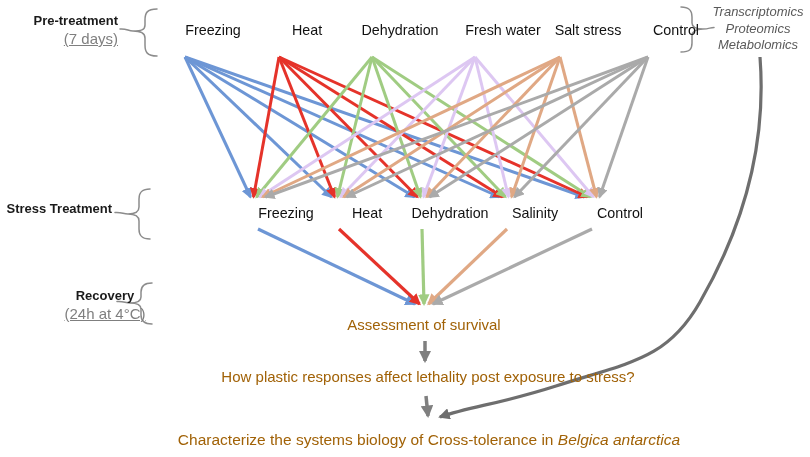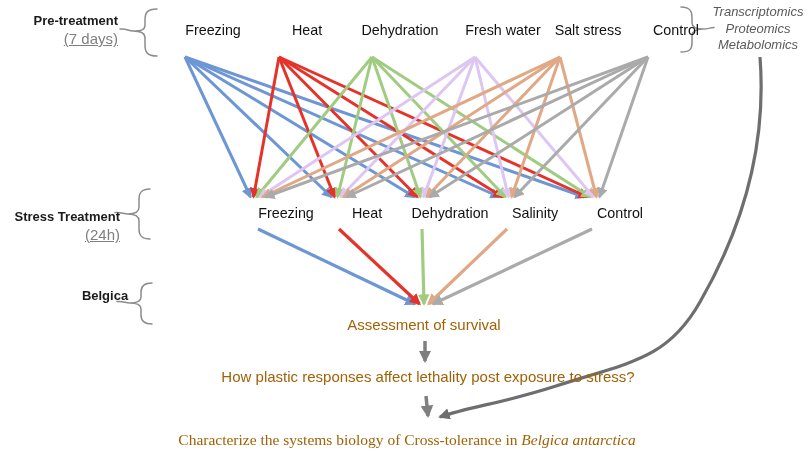--- a/index.html
+++ b/index.html
@@ -98,26 +98,26 @@
       <path d="M681 7 C690 7 692 11 692 17 L692 23 C692 27 696 29 703 29 C696 29 692 31 692 36 L692 43 C692 49 690 52 681 52 M703 29 C709 29 710 27.5 714 27.5"></path>
       <path d="M150 189 C141 189 139 193 139 199 L139 207 C139 212 135 214 128 214 C135 214 139 216 139 221 L139 229 C139 235 141 239 150 239 M115 212.5 C122 212 123 214 128 214"></path>
       <path d="M152 283 C143 283 141 287 141 292 L141 297 C141 301 137 303 130 303 C137 303 141 305 141 309 L141 315 C141 320 143 324 152 324 M117 301.5 C124 301 125 303 130 303"></path>
     </g>
   </svg>
 
   <div class="abs stage" style="left:0;top:12px;width:118px;">
     <div class="t">Pre-treatment</div>
     <div class="s">(7 days)</div>
   </div>
-  <div class="abs stage" style="left:0;top:208px;width:112px;padding-left:8px;">
+  <div class="abs stage" style="left:0;top:200px;width:112px;">
     <div class="t">Stress Treatment</div>
-    <div class="s">(24h)</div>
   </div>
   <div class="abs stage stage-center" style="left:30px;top:287px;width:150px;">
-    <div class="t">Belgica</div>
+    <div class="t">Recovery</div>
+    <div class="s">(24h at 4°C)</div>
   </div>
 
   <div class="abs node" style="top: 22px; left: 185px;">Freezing</div>
   <div class="abs node" style="top: 22px; left: 279px;">Heat</div>
   <div class="abs node" style="top: 22px; left: 372px;">Dehydration</div>
   <div class="abs node" style="top: 22px; left: 475px;">Fresh water</div>
   <div class="abs node" style="top: 22px; left: 560px;">Salt stress</div>
   <div class="abs node" style="top: 22px; left: 648px;">Control</div>
 
   <div class="abs node" style="top: 205px; left: 258px;">Freezing</div>
@@ -127,16 +127,16 @@
   <div class="abs node" style="top: 205px; left: 592px;">Control</div>
 
   <div class="abs omics" style="left:703px;top:4px;">
     <div>Transcriptomics</div>
     <div>Proteomics</div>
     <div>Metabolomics</div>
   </div>
 
   <div class="abs bigtext assess" style="left:424px;top:316px;">Assessment of survival</div>
   <div class="abs bigtext" style="left:428px;top:368px;text-align:right;">How plastic responses affect lethality post exposure to stress?</div>
-  <div class="abs bigtext concl" style="left:407px;top:431px;font-family:Liberation Serif, serif;">
+  <div class="abs bigtext concl" style="left:429px;top:431px;">
     <span>Characterize the systems biology of Cross-tolerance in </span><span class="sp">Belgica antarctica</span>
   </div>
 </div>
 
 </body></html>

